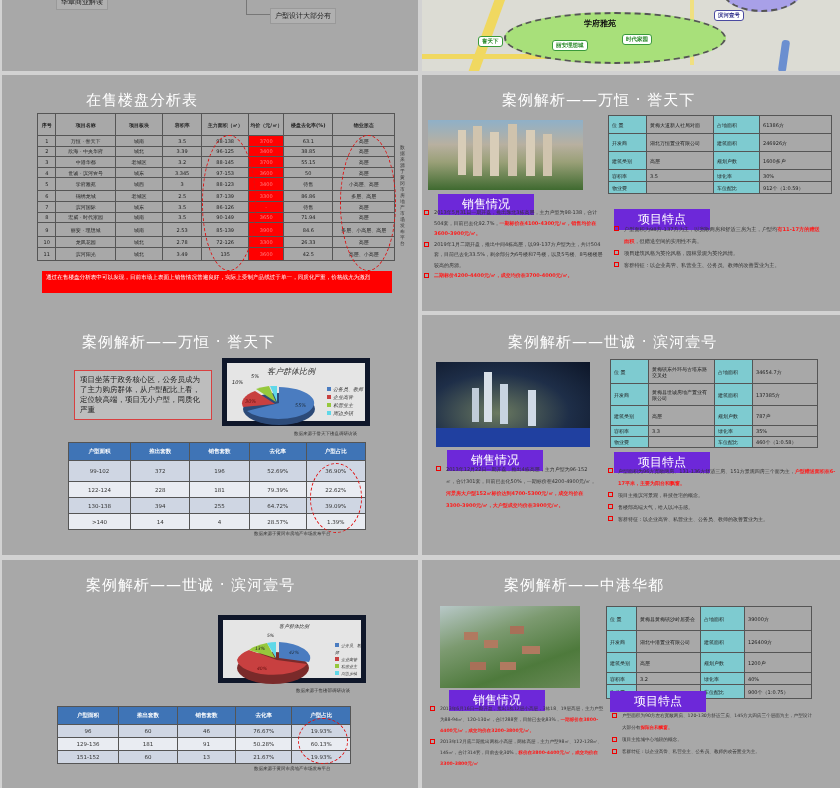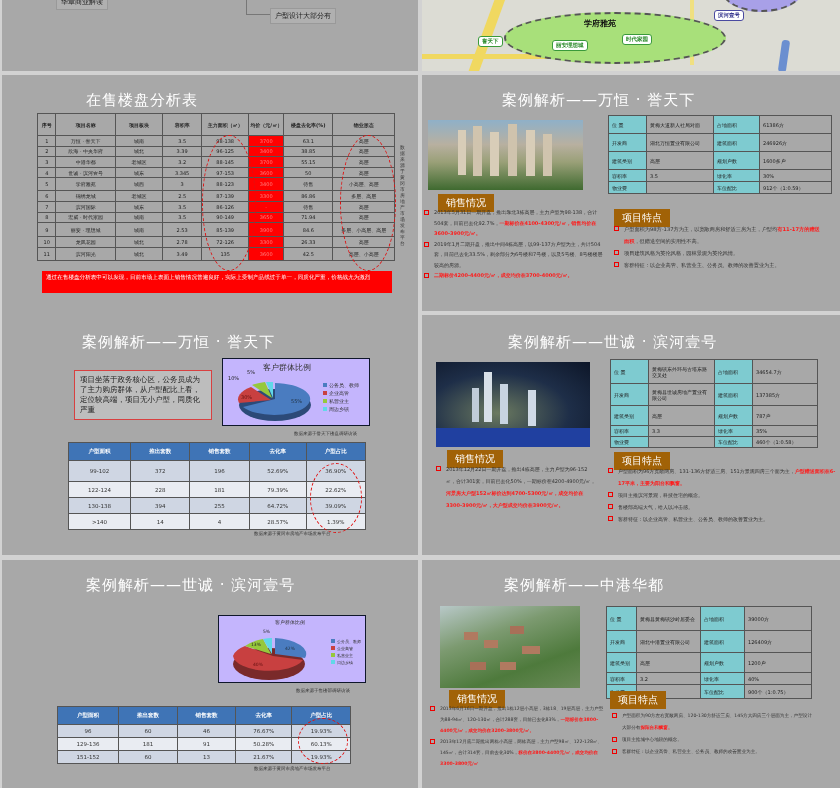--- a/index.html
+++ b/index.html
@@ -7,33 +7,33 @@
 .slide{position:absolute;background:#a8a8a8;overflow:hidden;}
 .s-title{position:absolute;color:#fff;font-size:15px;letter-spacing:1px;white-space:nowrap;}
 table{border-collapse:collapse;}
 .main-tbl{position:absolute;left:37px;top:113px;width:358px;font-size:5px;color:#222;}
 .main-tbl td,.main-tbl th{border:1px solid #555;text-align:center;padding:0 1px;height:10.6px;font-weight:normal;}
 .main-tbl th{font-weight:bold;height:22px;}
 .main-tbl td.price{background:#ff0000;color:#ff8080;}
 .info-tbl{position:absolute;font-size:5px;color:#222;}
 .info-tbl td{border:1px solid #555;padding:0 3px;vertical-align:middle;}
 .info-tbl td.k{background:#7ecbd0;}
-.tag{position:absolute;background:#a16207;color:#fff;font-size:10px;padding:2px 8px;}
+.tag{position:absolute;background:#6d28d9;color:#fff;font-size:12px;padding:2px 24px;}
 .bul{position:absolute;font-size:5.2px;color:#333;line-height:12px;}
 .bul .item{position:relative;padding-left:10px;}
 .bul .item::before{content:"";position:absolute;left:0;top:3px;width:5px;height:5px;border:1.3px solid #e00;box-sizing:border-box;}
 .red{color:#ff1a1a;font-weight:bold;}
 .blue-tbl{position:absolute;font-size:5.5px;color:#333;}
 .blue-tbl th{background:#3f74b6;color:#fff;font-weight:bold;border:1px solid #555;height:18px;}
 .blue-tbl td{border:1px solid #555;text-align:center;}
 .blue-tbl tr.odd td{background:#cfd6e3;}
 .blue-tbl tr.even td{background:#e9ecf2;}
 .note{position:absolute;font-size:4.5px;color:#333;}
 .redbox{position:absolute;border:1.5px solid #d84040;background:#bdbdbd;font-size:7.5px;color:#222;line-height:10px;padding:4px 5px;}
-.pie-box{position:absolute;border:1px solid #0f172a;background:#c4b5fd;}
+.pie-box{position:absolute;border:5px solid #0f172a;background:#e5e5e5;font-style:italic;}
 .oval{position:absolute;border:1.5px dashed #e01010;border-radius:50%;}
 .photo{position:absolute;}
 .legend{position:absolute;font-size:5px;color:#333;line-height:8px;}
 .legend span.sw{display:inline-block;width:4px;height:4px;margin-right:2px;}
 </style>
 </head>
 <body>
 
 <div class="slide" style="left:2px;top:0;width:416px;height:71px;">
   <div style="position:absolute;left:54px;top:-6px;padding:2px 4px;background:#b0b0b0;border:1px solid #999;font-size:7px;color:#222;">华章商业解读</div>

